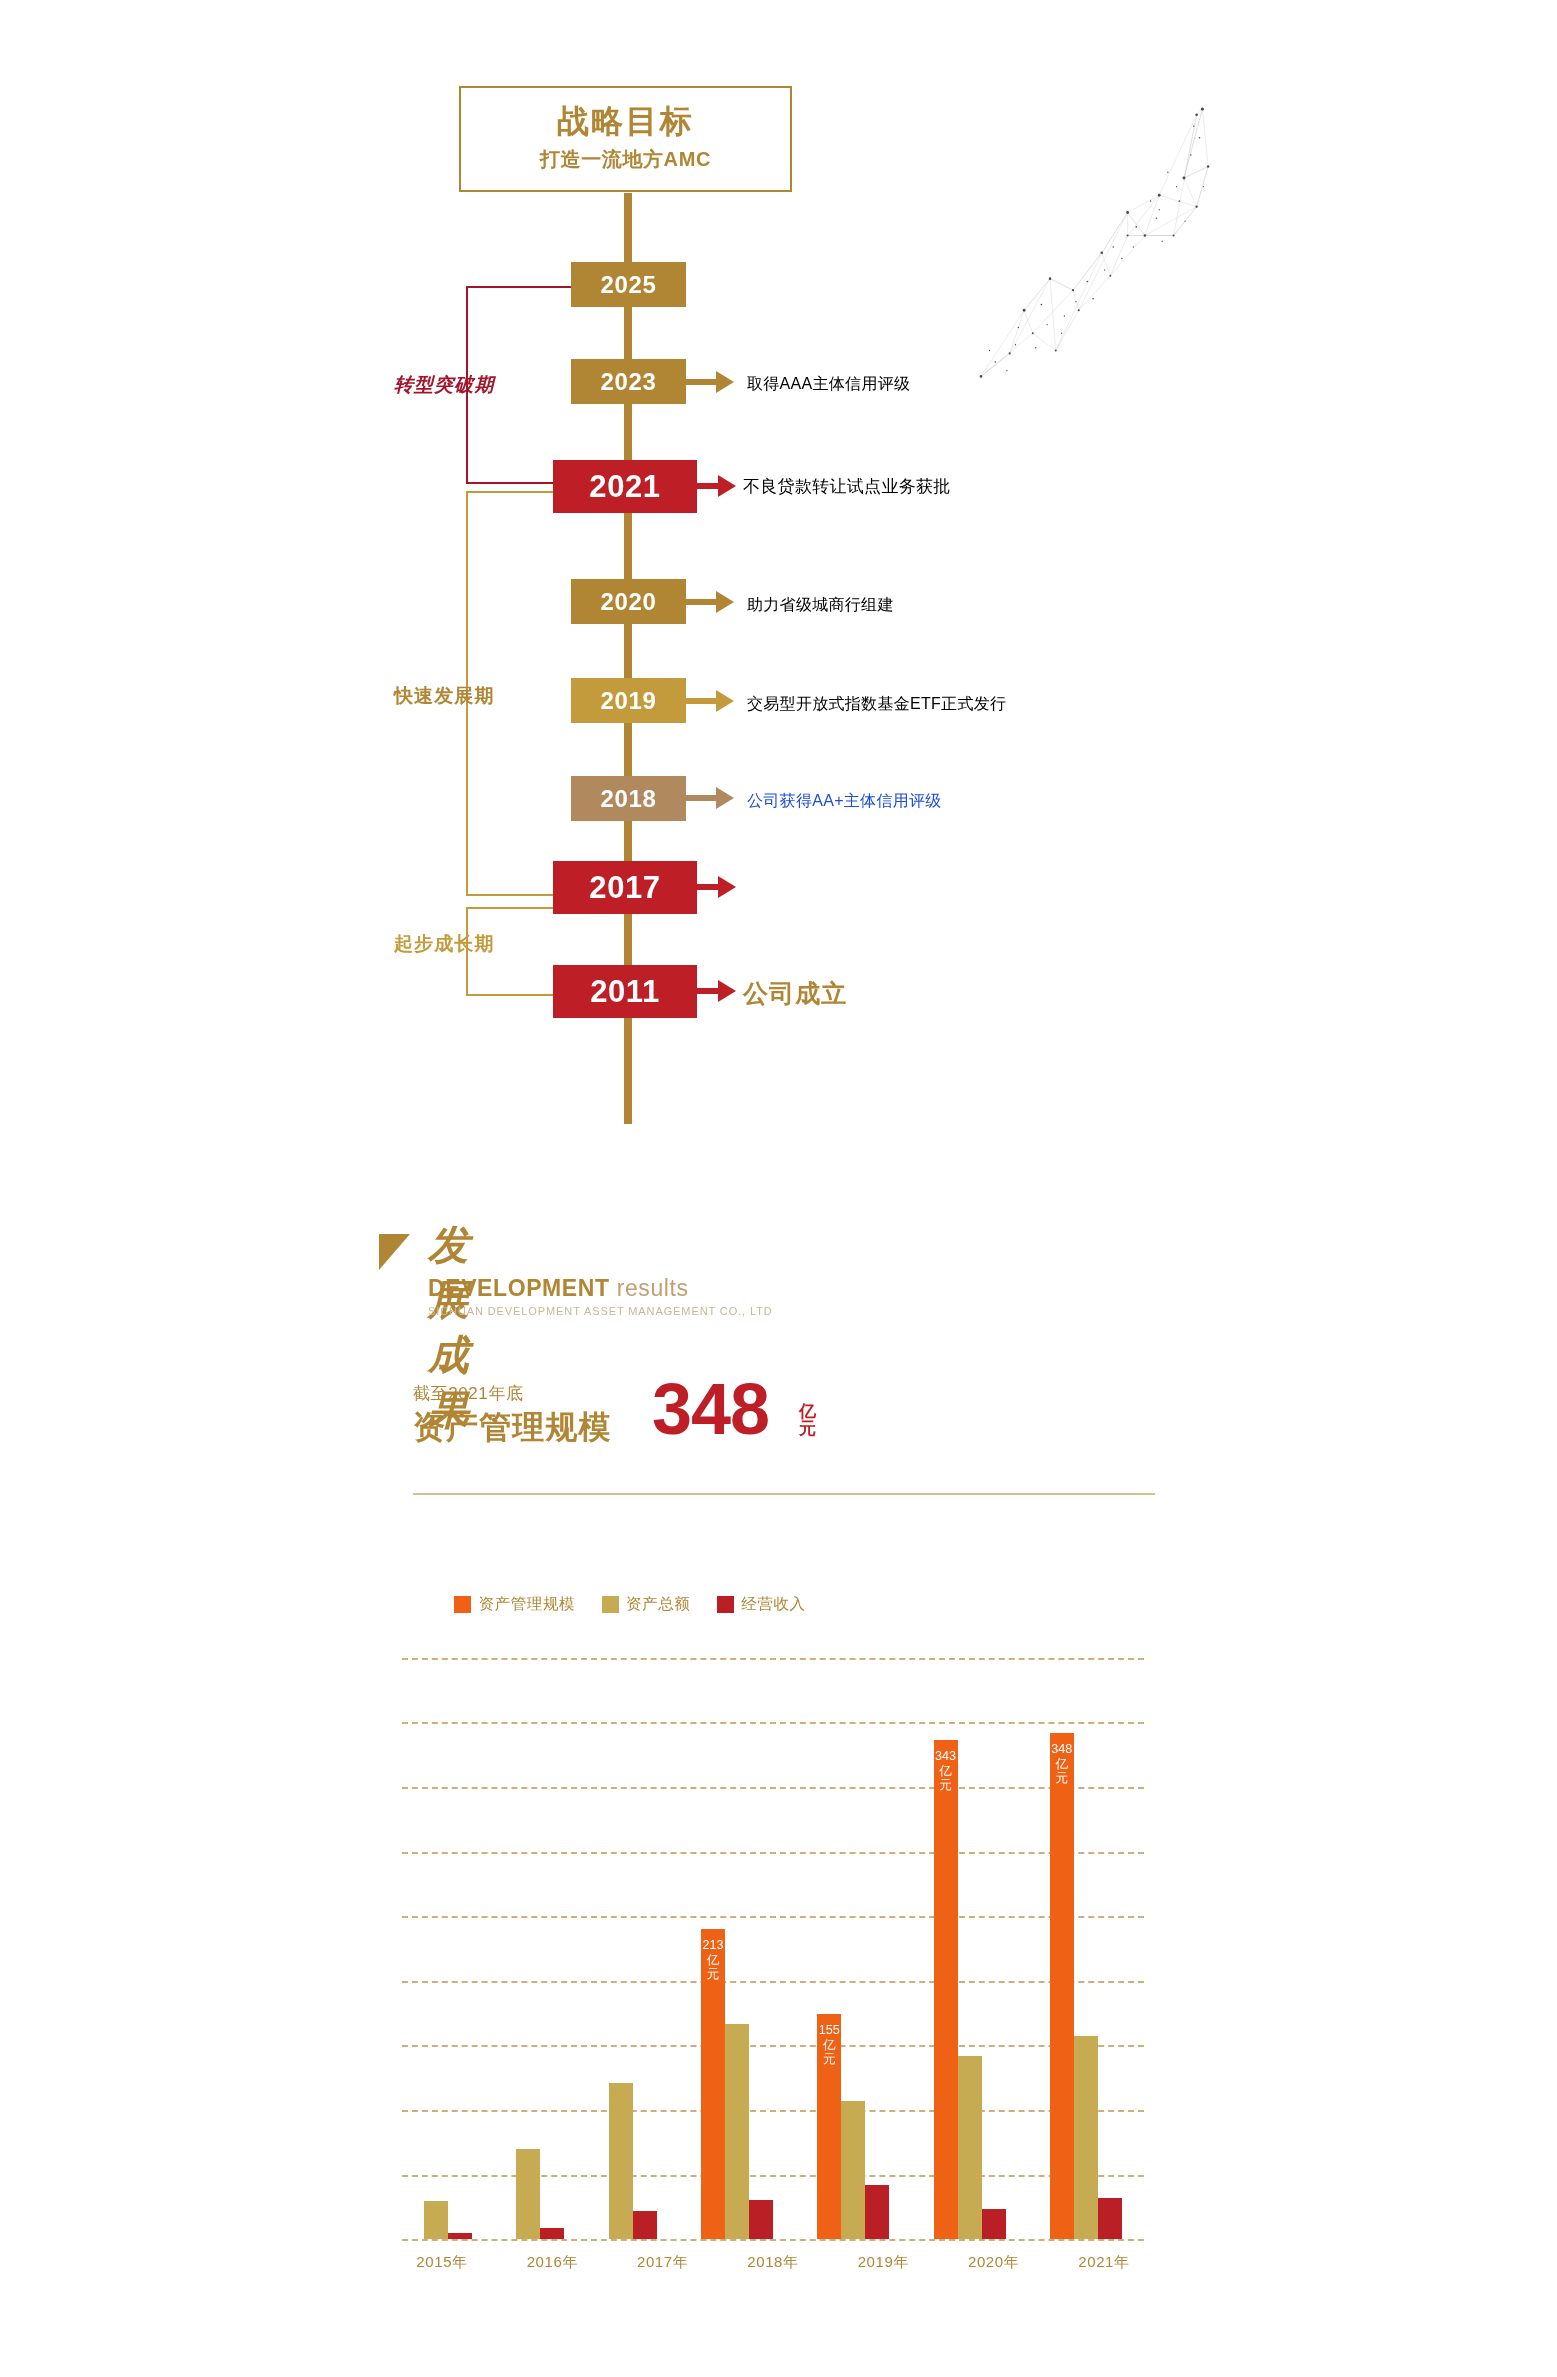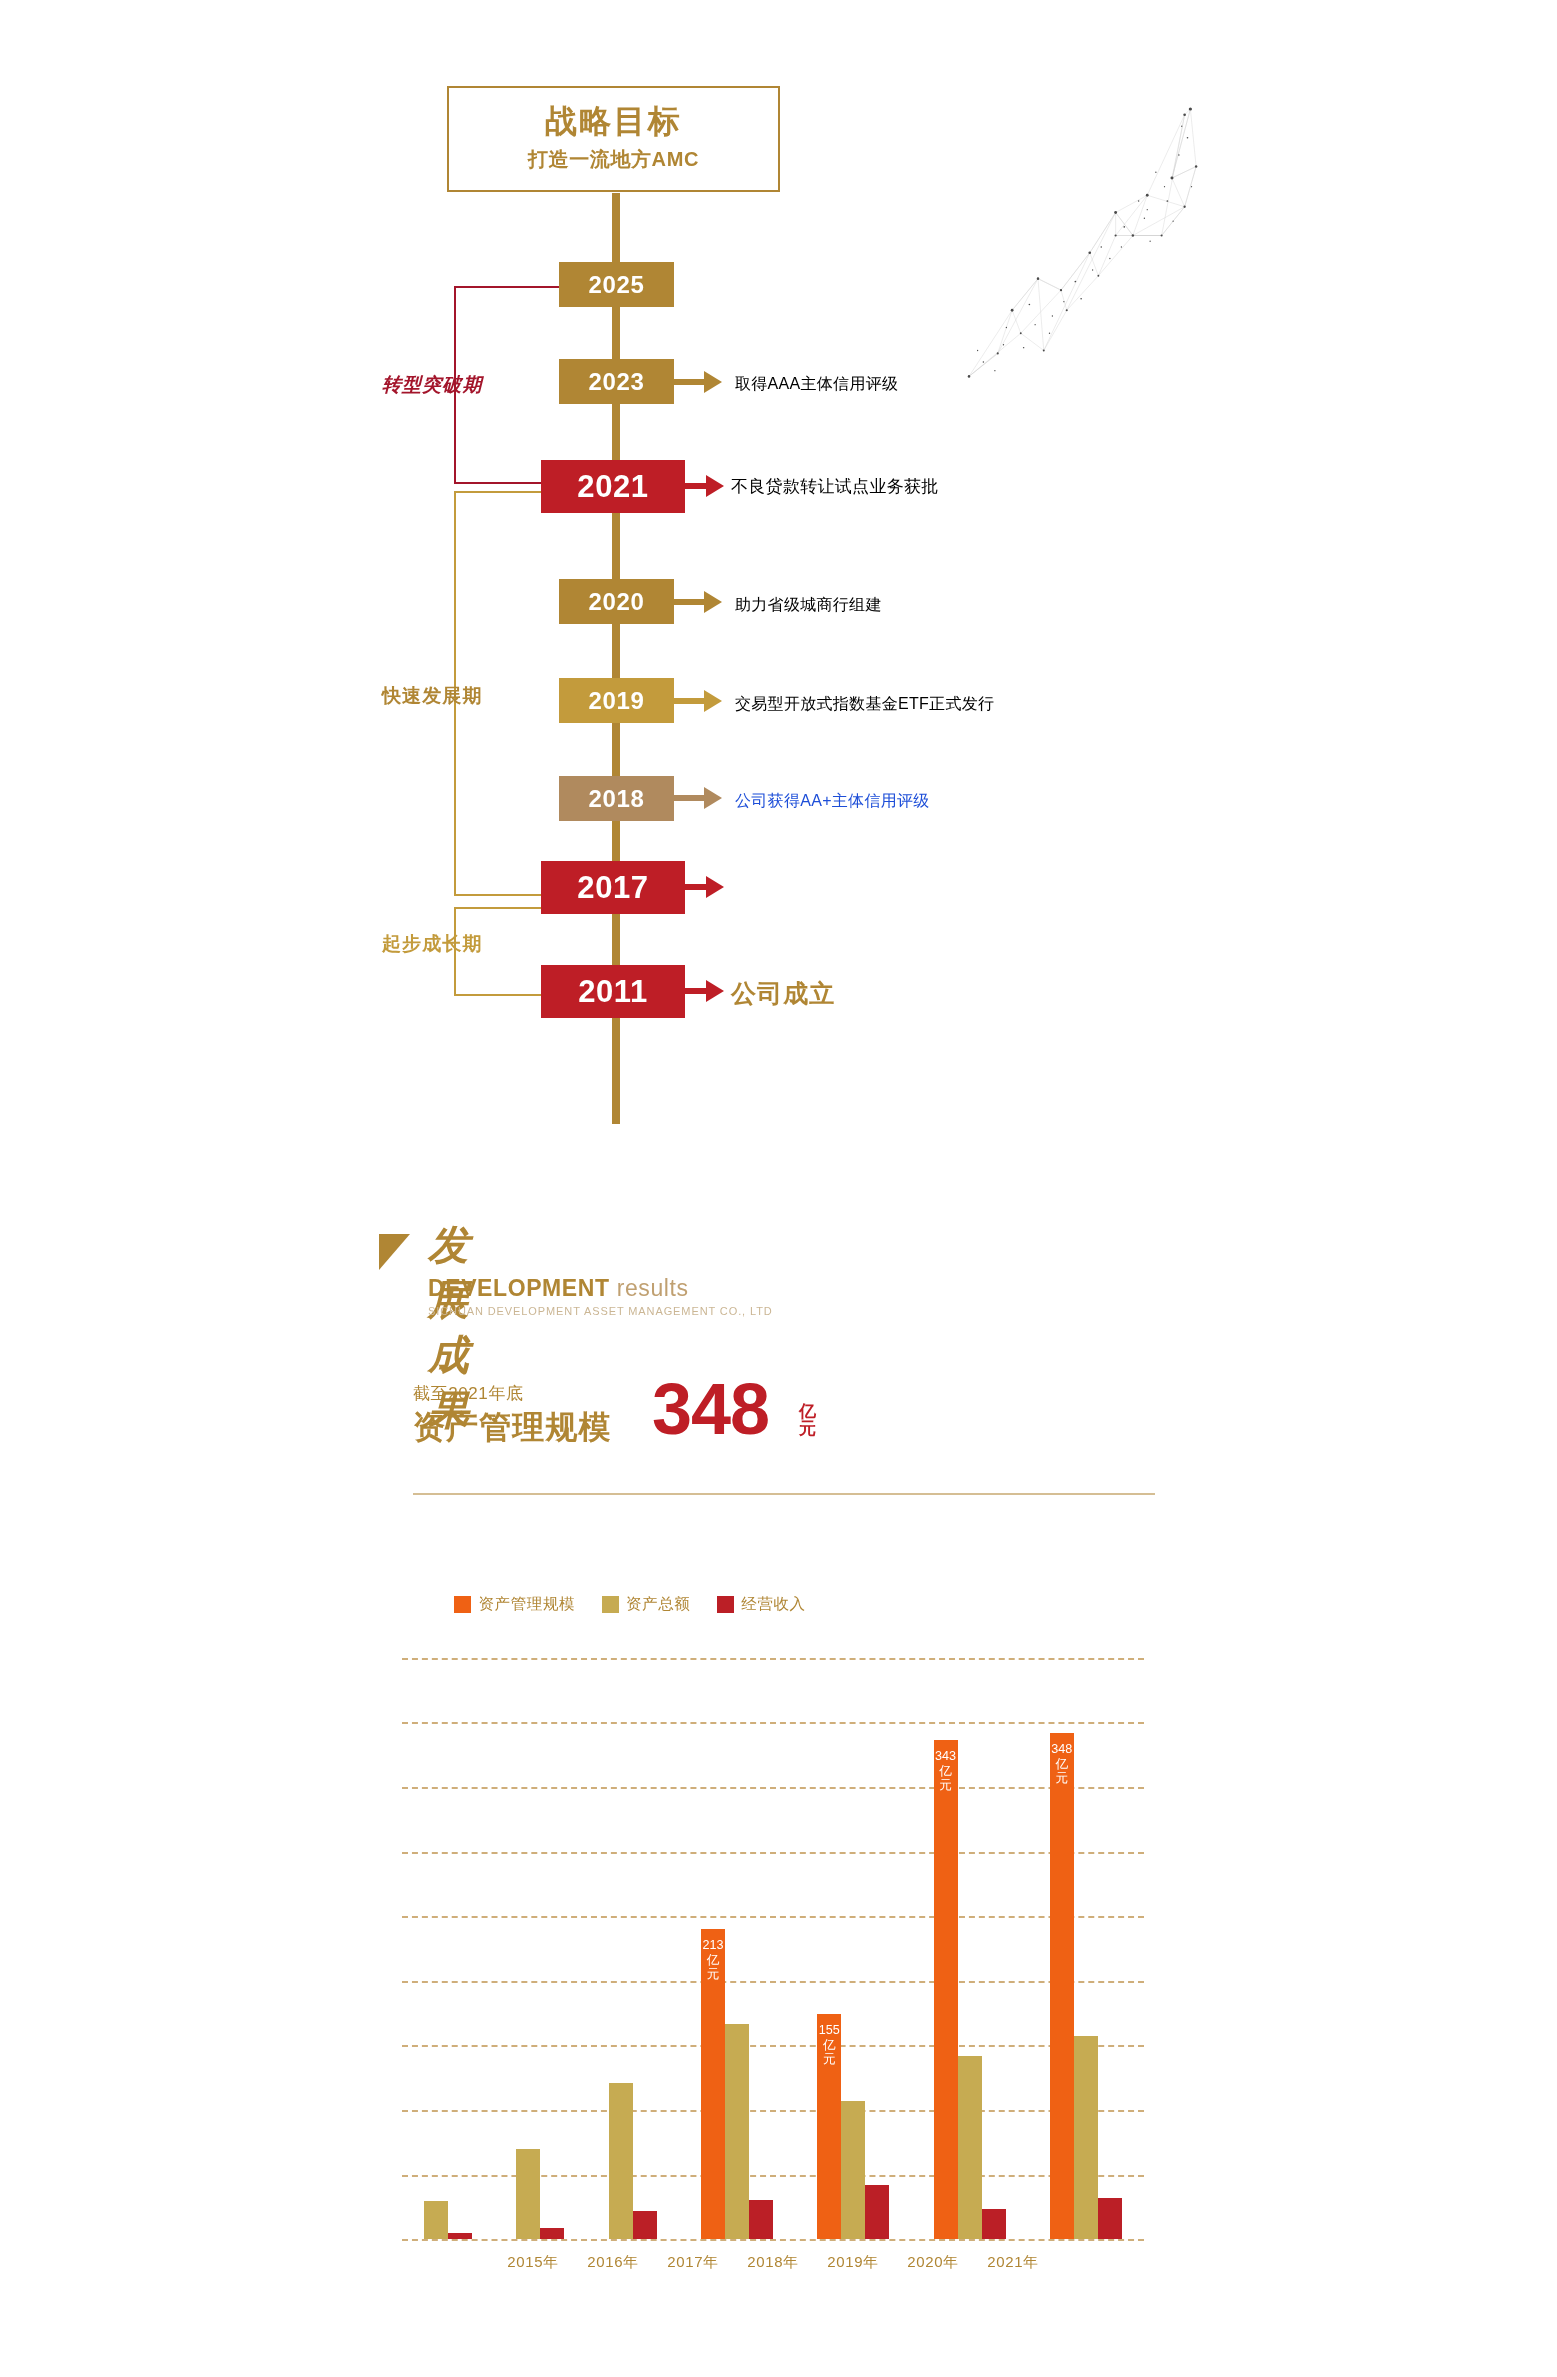--- a/index.html
+++ b/index.html
@@ -5,21 +5,21 @@
 <style>
   * { box-sizing: border-box; margin: 0; padding: 0; }
   html, body {
     width: 1557px;
     background: #ffffff;
     font-family: "Liberation Sans", "DejaVu Sans", sans-serif;
   }
   body { position: relative; width: 1557px; height: 2377px; overflow: hidden; }
 
   
-  #timeline-section { position: absolute; left: 0; top: 0; width: 1379px; height: 1155px; padding-left: 28px; }
+  #timeline-section { position: absolute; left: 12px; top: 0; width: 1379px; height: 1155px; padding-left: 28px; }
 
   
   #goal-box {
     position: absolute; left: 447px; top: 86px; width: 333px; height: 106px;
     border: 2.9px solid #b08634; background: #ffffff;
     display: flex; flex-direction: column; align-items: center; justify-content: center;
   }
   #goal-title {
     font-size: 32px; font-weight: bold; color: #b08634; letter-spacing: 2.3px;
     line-height: 1.05;
@@ -158,21 +158,21 @@
   .bar.s0 { background: #ef6114; }
   .bar.s1 { background: #c6ab52; }
   .bar.s2 { background: #bb1f26; }
   .bar-label {
     position: absolute; left: 0; right: 0; top: 9.2px; text-align: center;
     color: #ffffff; font-size: 12.6px; font-weight: normal; line-height: 1.15;
   }
   .bar-label .unit { font-size: 12.6px; display: block; }
   #xaxis {
     position: absolute; left: 0; top: 595px; width: 742px;
-    display: flex; justify-content: center;
+    display: flex; justify-content: space-between;
   }
   .xtick {
     font-size: 15px; color: #b08634; letter-spacing: 0.6px; width: 80px; text-align: center;
   }
 </style>
 </head>
 <body>
 
 <div id="timeline-section">
 

